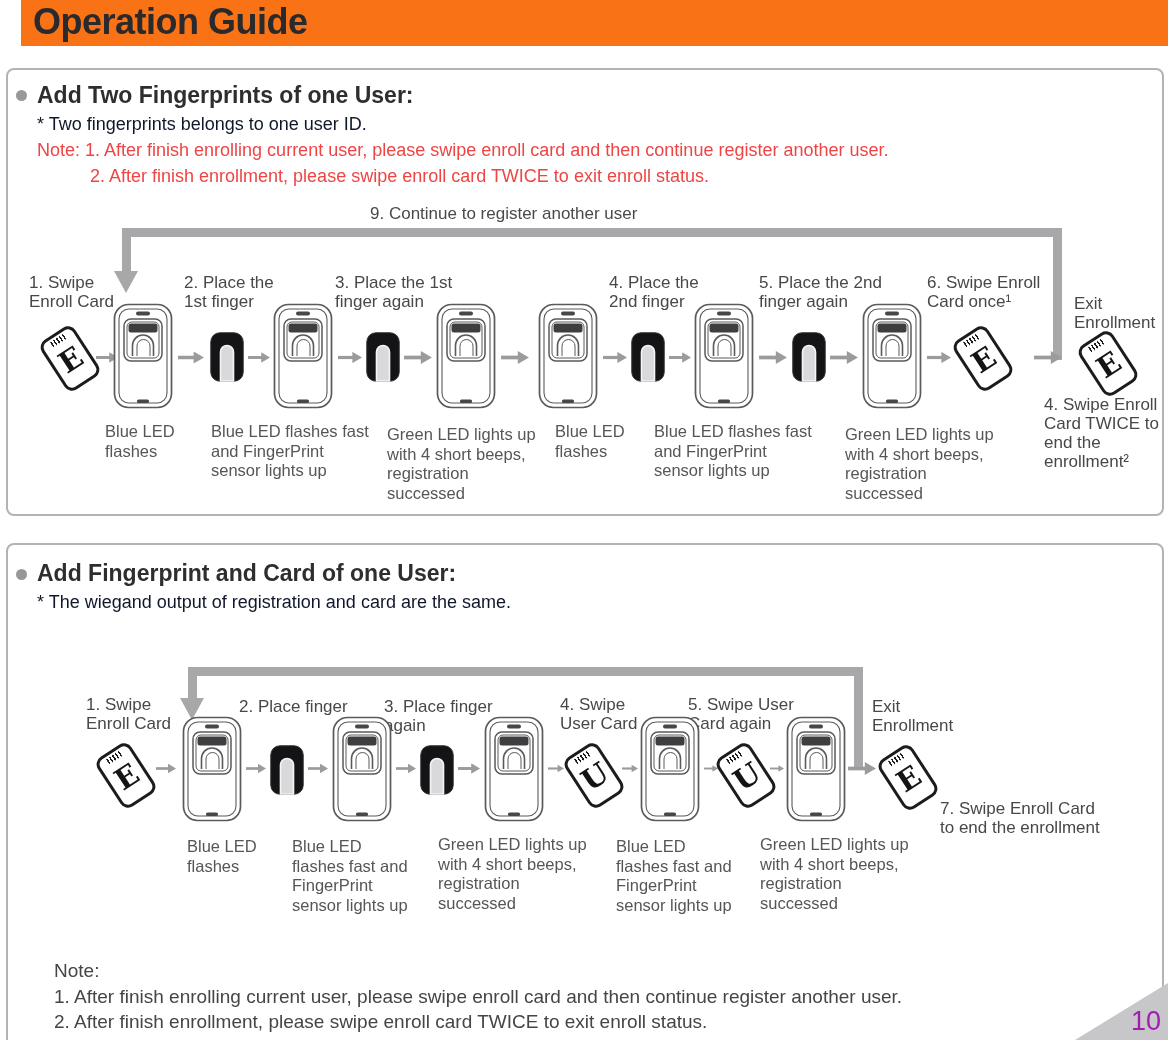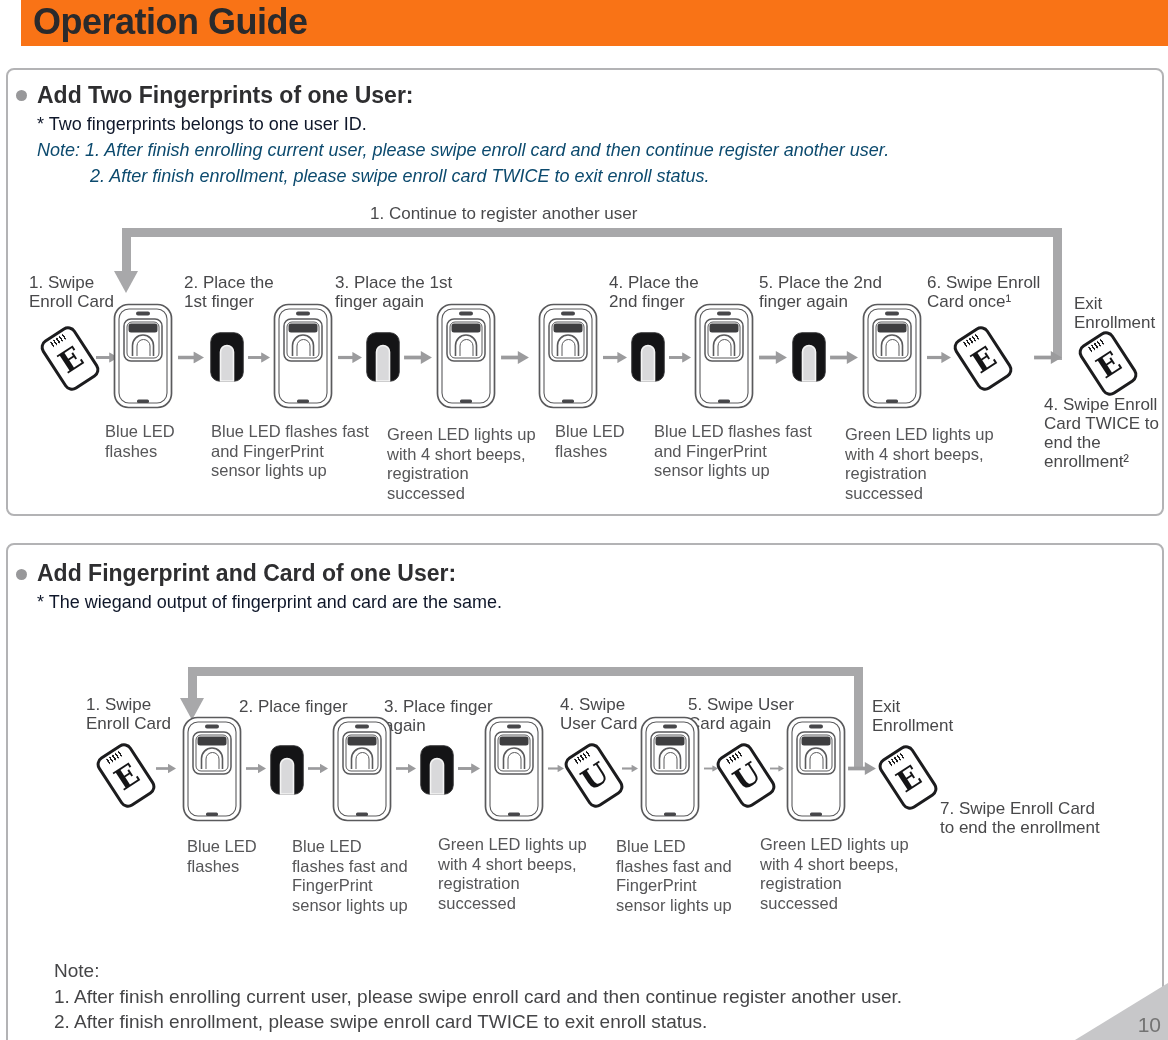--- a/index.html
+++ b/index.html
@@ -6,39 +6,39 @@
   #page{position:relative;width:1168px;height:1040px;background:#fff;overflow:hidden;
         font-family:"Liberation Sans",sans-serif;color:#3a3a3c;}
   
   .hdr{position:absolute;left:0;top:0;width:1168px;height:46px;background:#f97316;margin-left:21px;}
   .hdr-title{position:absolute;left:12px;top:1px;font-size:36px;font-weight:bold;color:#2a2a2c;letter-spacing:-0.5px;}
   
   .box{position:absolute;left:6px;width:1154px;border:2px solid #b3b3b5;border-radius:8px;background:#fff;}
   .bullet{position:absolute;width:11px;height:11px;border-radius:50%;background:#98989a;}
   .h1{position:absolute;font-size:23px;font-weight:bold;color:#2e2e30;}
   .star{position:absolute;font-size:18px;color:#0f172a;}
-  .note{position:absolute;font-size:18px;color:#0c4a6e;font-style:italic;}
+  .note{position:absolute;font-size:18px;color:#ef4444;}
   .steplbl{position:absolute;font-size:17px;line-height:19px;color:#48484a;white-space:pre-line;}
   .cap{position:absolute;font-size:16.5px;line-height:19.5px;color:#565658;white-space:pre-line;}
   .looplbl{position:absolute;font-size:17px;color:#4a4a4c;}
   .loopbar{position:absolute;background:#a8a8aa;}
   .loophead{position:absolute;width:0;height:0;border-left:12px solid transparent;border-right:12px solid transparent;border-top:22px solid #a8a8aa;}
   
   .dev{position:absolute;width:60px;height:106px;}
   .fng{position:absolute;width:34px;height:50px;}
   .arr{position:absolute;height:13px;}
   .cardbox{position:absolute;width:50px;height:62px;}
   .card-i{position:absolute;left:8px;top:3px;width:34px;height:53px;background:#fff;border:3px solid #1c1c1e;border-radius:9px;transform:rotate(-33deg);}
   .card-stripe{width:16px;height:6px;margin:2px auto 0 auto;background:repeating-linear-gradient(90deg,#1c1c1e 0 1.5px,#fff 1.5px 3.5px);}
   .card-letter{text-align:center;font-family:"DejaVu Serif",serif;font-weight:bold;font-size:29px;line-height:40px;color:#141416;}
   
   .bnote{position:absolute;font-size:19px;color:#454547;}
   
   .corner{position:absolute;right:0;bottom:0;width:0;height:0;border-left:93px solid transparent;border-bottom:57px solid #c7c7c9;}
-  .pagenum{position:absolute;right:7px;bottom:3px;font-size:21px;color:#737373;}
+  .pagenum{position:absolute;right:7px;bottom:3px;font-size:27px;color:#a21caf;}
 </style>
 </head>
 <body>
 
 <svg width="0" height="0" style="position:absolute">
   <defs>
     <symbol id="sym-device" viewBox="0 0 60 106">
       <rect x="1.5" y="1.5" width="57" height="103" rx="14" fill="#fff" stroke="#5a5a5c" stroke-width="1.7"></rect>
       <rect x="6" y="6" width="48" height="94" rx="10" fill="none" stroke="#5a5a5c" stroke-width="1.1"></rect>
       <rect x="23" y="8.5" width="14" height="4" rx="2" fill="#47474a"></rect>
@@ -67,21 +67,21 @@
   </div>
 
   <div class="box" style="top:68px;height:444px">
 
     <div class="bullet" style="left:8px;top:20px"></div>
     <div class="h1" style="left:29px;top:12px">Add Two Fingerprints of one User:</div>
     <div class="star" style="left:29px;top:44px">* Two fingerprints belongs to one user ID.</div>
     <div class="note" style="left:29px;top:70px">Note: 1. After finish enrolling current user, please swipe enroll card and then continue register another user.</div>
     <div class="note" style="left:82px;top:96px">2. After finish enrollment, please swipe enroll card TWICE to exit enroll status.</div>
 
-    <div class="looplbl" style="left:362px;top:134px">1. Continue to register another user</div>
+    <div class="looplbl" style="left:362px;top:134px">9. Continue to register another user</div>
     <div class="loopbar" style="left:114px;top:158px;width:940px;height:9px"></div>
     <div class="loopbar" style="left:114px;top:158px;width:9px;height:44px"></div>
     <div class="loophead" style="left:106px;top:201px"></div>
     <div class="loopbar" style="left:1045px;top:158px;width:9px;height:132px"></div>
 
     <div class="steplbl" style="left:21px;top:203px">1. Swipe
 Enroll Card</div>
     <div class="steplbl" style="left:176px;top:203px">2. Place the
 1st finger</div>
     <div class="steplbl" style="left:327px;top:203px">3. Place the 1st
@@ -201,21 +201,21 @@
     <div class="steplbl" style="left:1036px;top:325px">4. Swipe Enroll
 Card TWICE to
 end the
 enrollment²</div>
   </div>
 
   <div class="box" style="top:543px;height:510px">
 
     <div class="bullet" style="left:8px;top:24px"></div>
     <div class="h1" style="left:29px;top:15px">Add Fingerprint and Card of one User:</div>
-    <div class="star" style="left:29px;top:47px">* The wiegand output of fingerprint and card are the same.</div>
+    <div class="star" style="left:29px;top:47px">* The wiegand output of registration and card are the same.</div>
 
     <div class="loopbar" style="left:180px;top:122px;width:675px;height:9px"></div>
     <div class="loopbar" style="left:180px;top:122px;width:9px;height:32px"></div>
     <div class="loophead" style="left:172px;top:153px"></div>
     <div class="loopbar" style="left:846px;top:122px;width:9px;height:100px"></div>
 
     <div class="steplbl" style="left:78px;top:150px">1. Swipe
 Enroll Card</div>
     <div class="steplbl" style="left:231px;top:152px">2. Place finger</div>
     <div class="steplbl" style="left:376px;top:152px">3. Place finger

